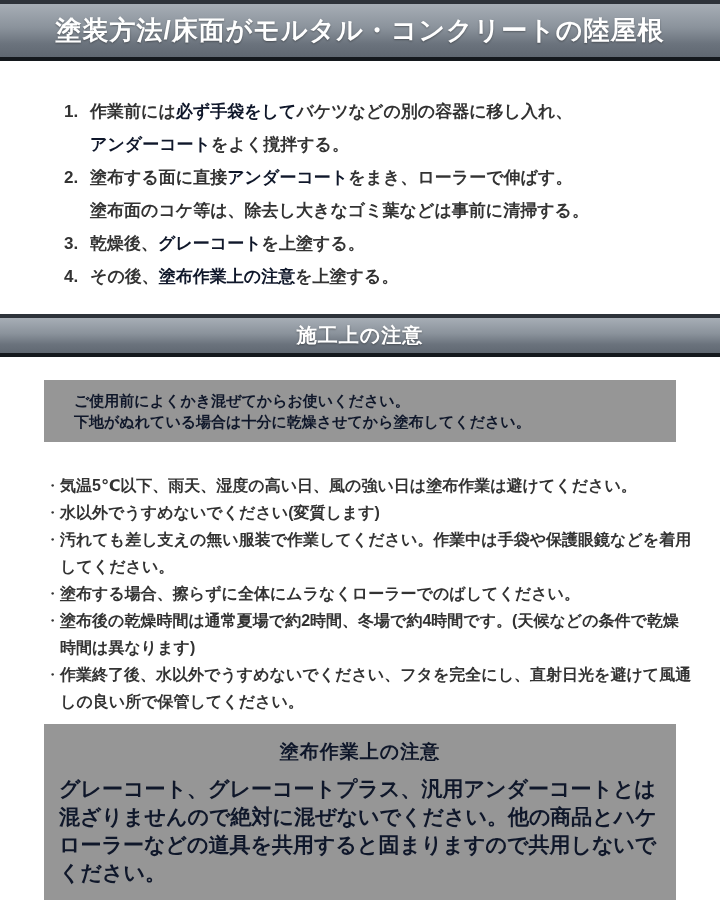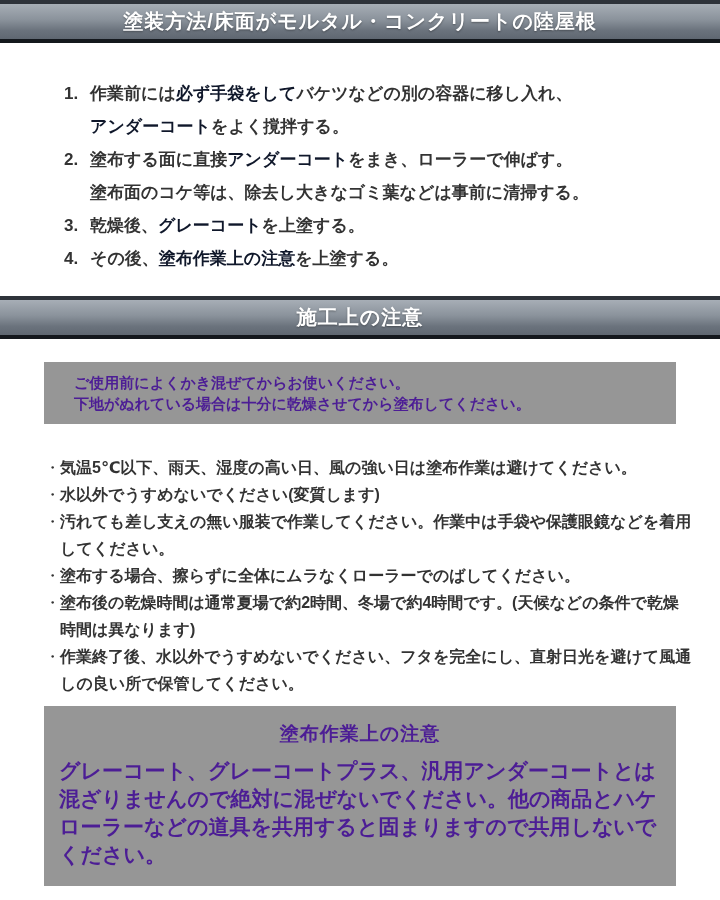--- a/index.html
+++ b/index.html
@@ -26,42 +26,42 @@
     border-bottom: 4px solid #14181d;
     background: linear-gradient(180deg, #a7aeb6 0%, #8a929b 45%, #6b737d 75%, #5f6771 100%);
     color: #ffffff;
     display: flex;
     align-items: center;
     justify-content: center;
     font-weight: 700;
     letter-spacing: 1px;
     text-shadow: 0 1px 2px rgba(0,0,0,0.35);
   }
-  .bar-main { height: 43px; font-size: 20px; }
+  .bar-main { height: 61px; font-size: 26px; }
   .bar-sub  { height: 43px; font-size: 20px; margin-top: 21px; }
 
   
   .steps {
     margin: 34px 30px 0 64px;
     font-size: 17px;
     line-height: 33px;
     font-weight: 600;
   }
   .step { display: flex; }
   .step-num { flex: none; width: 26px; }
   .step-lines { flex: 1; }
   .hl { color: #0f172a; margin-top: 24px; }
 
   
   .gray-box {
     box-sizing: border-box;
     margin: 0 44px;
     width: 632px;
     background: #969696;
-    color: #4c1d95;
+    color: #0f172a;
     font-weight: 700;
   }
   .notice-box {
     margin-top: 23px;
     padding: 10px 30px;
     font-size: 15px;
     line-height: 21px;
   }
 
   

